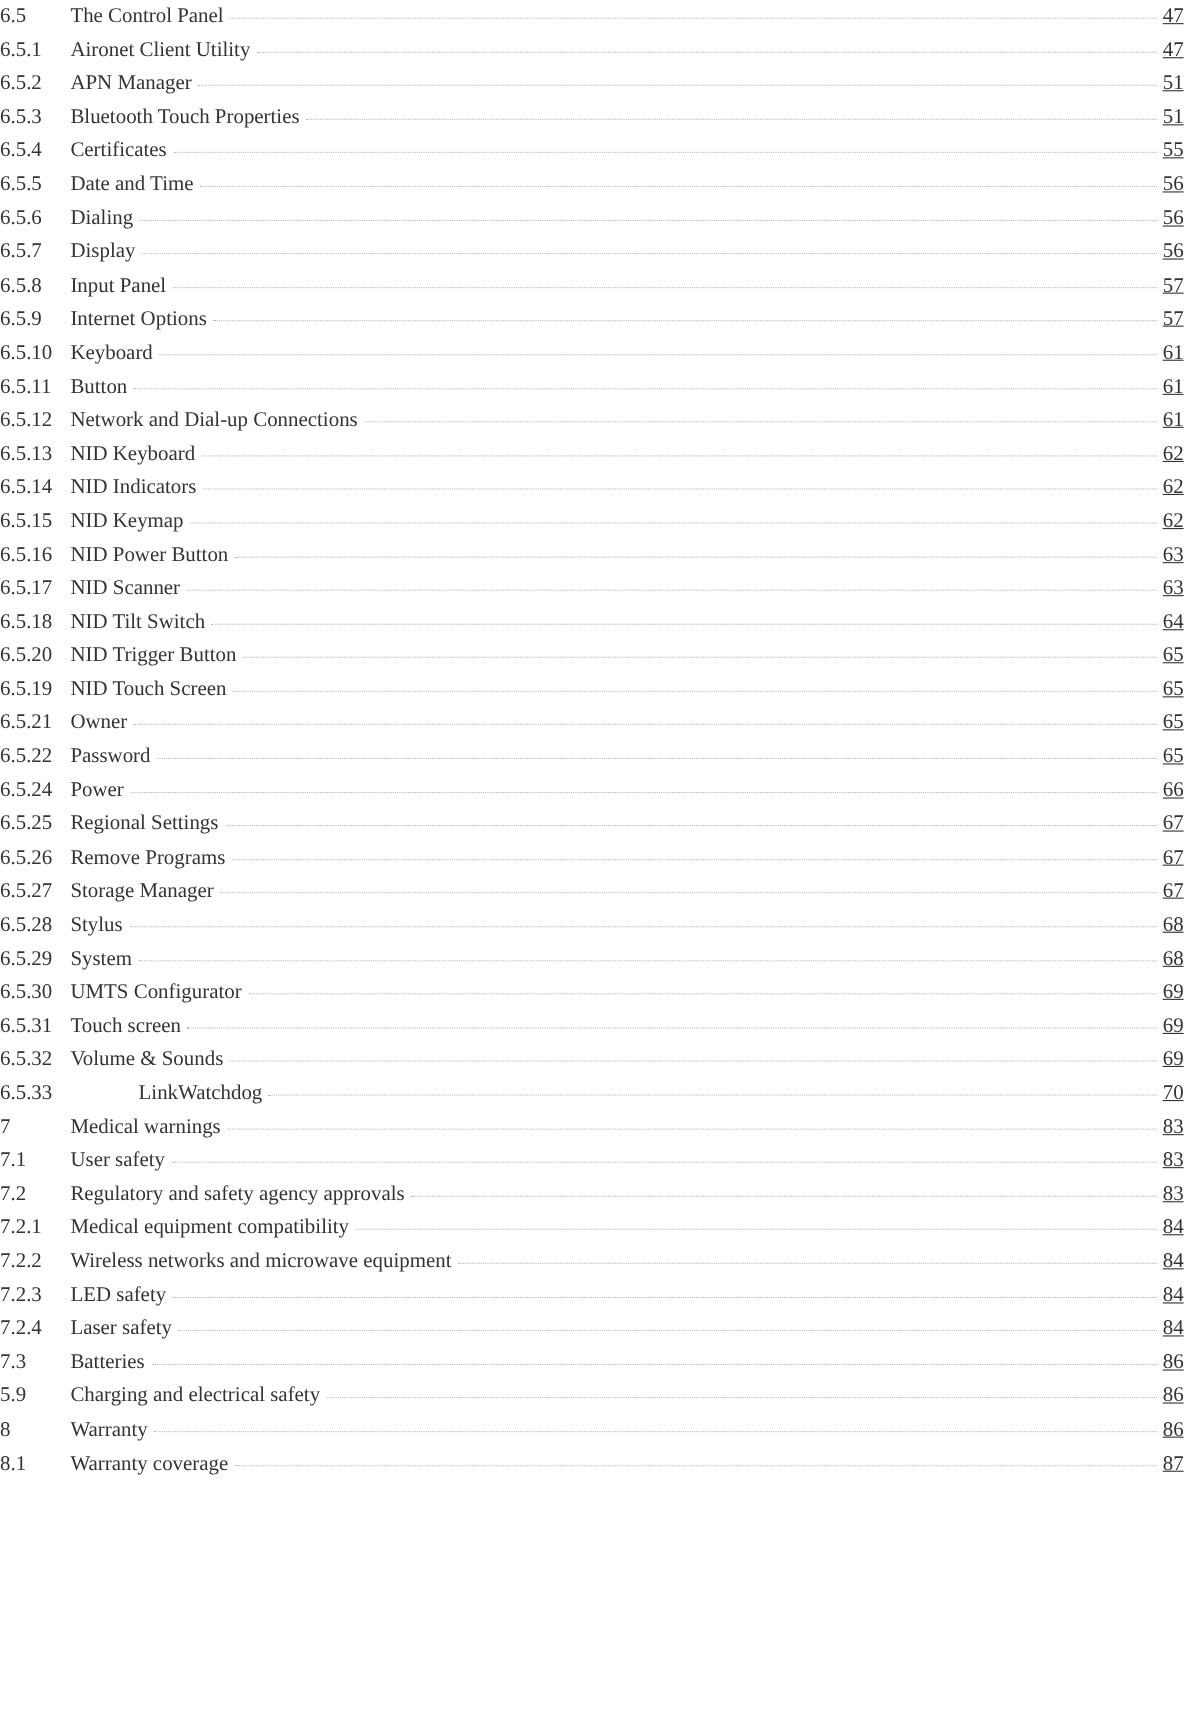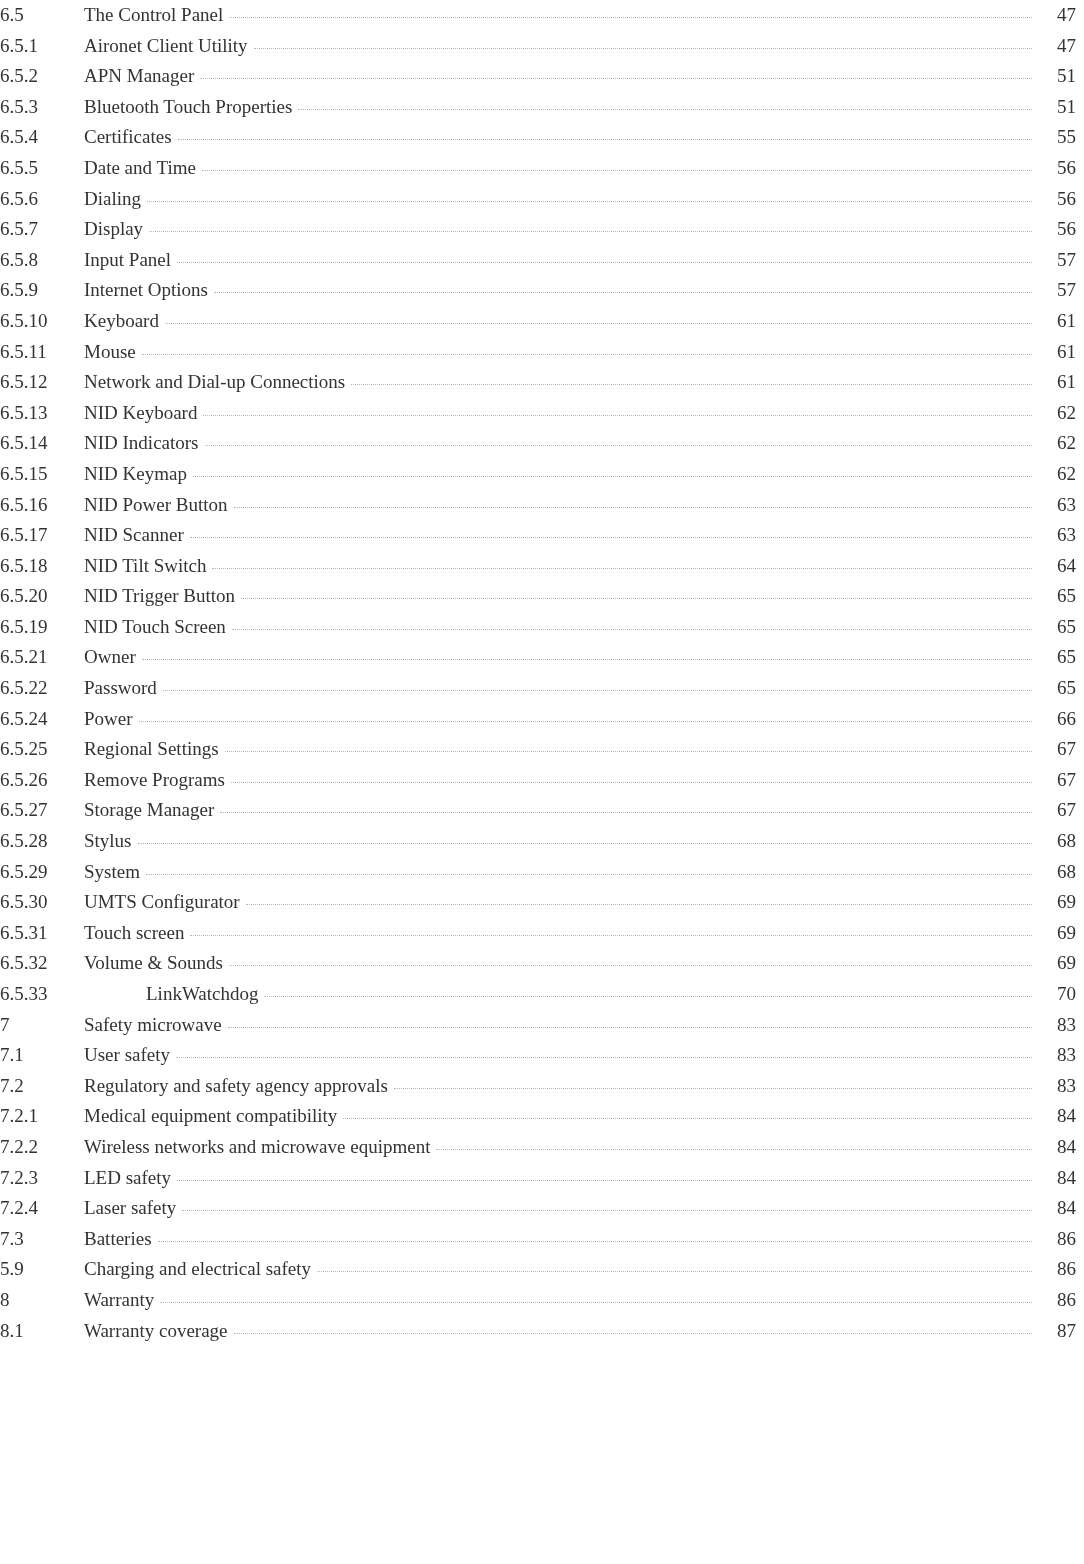--- a/index.html
+++ b/index.html
@@ -13,21 +13,20 @@
     }
     .toc {
       width: 1084px;
     }
     .toc-row {
       display: flex;
       align-items: baseline;
       padding: 0;
       line-height: 30.6px;
       white-space: nowrap;
-      gap: 20px;
     }
     .toc-num {
       width: 64px;
       flex-shrink: 0;
       text-align: left;
       padding-left: 0;
     }
     .toc-title-wrap {
       display: flex;
       flex: 1;
@@ -47,20 +46,21 @@
       margin: 0 4px 4px 6px;
       min-width: 10px;
       position: relative;
       top: -3px;
     }
     .toc-page {
       flex-shrink: 0;
       text-align: right;
       padding-right: 8px;
       min-width: 28px;
+      text-decoration: underline;
     }
   </style>
 </head>
 <body>
 
 <div class="toc" id="toc-root">
     <div class="toc-row">
       <span class="toc-num">6.5</span>
       <span class="toc-title-wrap">
         <span class="toc-title"><span>The Control Panel</span></span>
@@ -144,21 +144,21 @@
       <span class="toc-num">6.5.10</span>
       <span class="toc-title-wrap">
         <span class="toc-title"><span>Keyboard</span></span>
         <span class="toc-leader"></span>
       </span>
       <span class="toc-page">61</span>
     </div>
     <div class="toc-row">
       <span class="toc-num">6.5.11</span>
       <span class="toc-title-wrap">
-        <span class="toc-title"><span>Mouse</span></span>
+        <span class="toc-title"><span>Button</span></span>
         <span class="toc-leader"></span>
       </span>
       <span class="toc-page">61</span>
     </div>
     <div class="toc-row">
       <span class="toc-num">6.5.12</span>
       <span class="toc-title-wrap">
         <span class="toc-title"><span>Network and Dial-up Connections</span></span>
         <span class="toc-leader"></span>
       </span>
@@ -320,21 +320,21 @@
       <span class="toc-num">6.5.33</span>
       <span class="toc-title-wrap">
         <span class="toc-title"><span class="toc-indent" style="width: 62px;"></span><span>LinkWatchdog</span></span>
         <span class="toc-leader"></span>
       </span>
       <span class="toc-page">70</span>
     </div>
     <div class="toc-row">
       <span class="toc-num">7</span>
       <span class="toc-title-wrap">
-        <span class="toc-title"><span>Safety microwave</span></span>
+        <span class="toc-title"><span>Medical warnings</span></span>
         <span class="toc-leader"></span>
       </span>
       <span class="toc-page">83</span>
     </div>
     <div class="toc-row">
       <span class="toc-num">7.1</span>
       <span class="toc-title-wrap">
         <span class="toc-title"><span>User safety</span></span>
         <span class="toc-leader"></span>
       </span>

